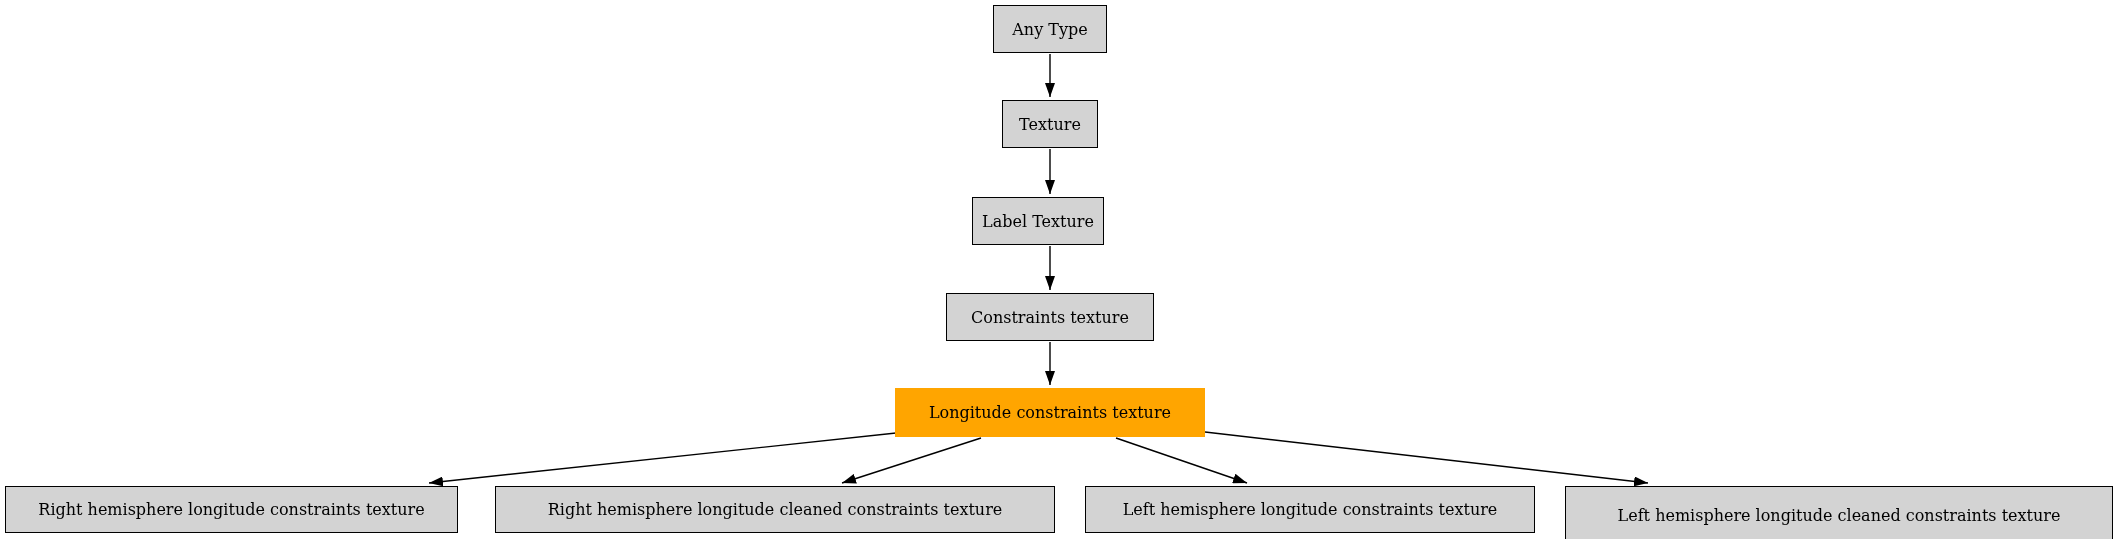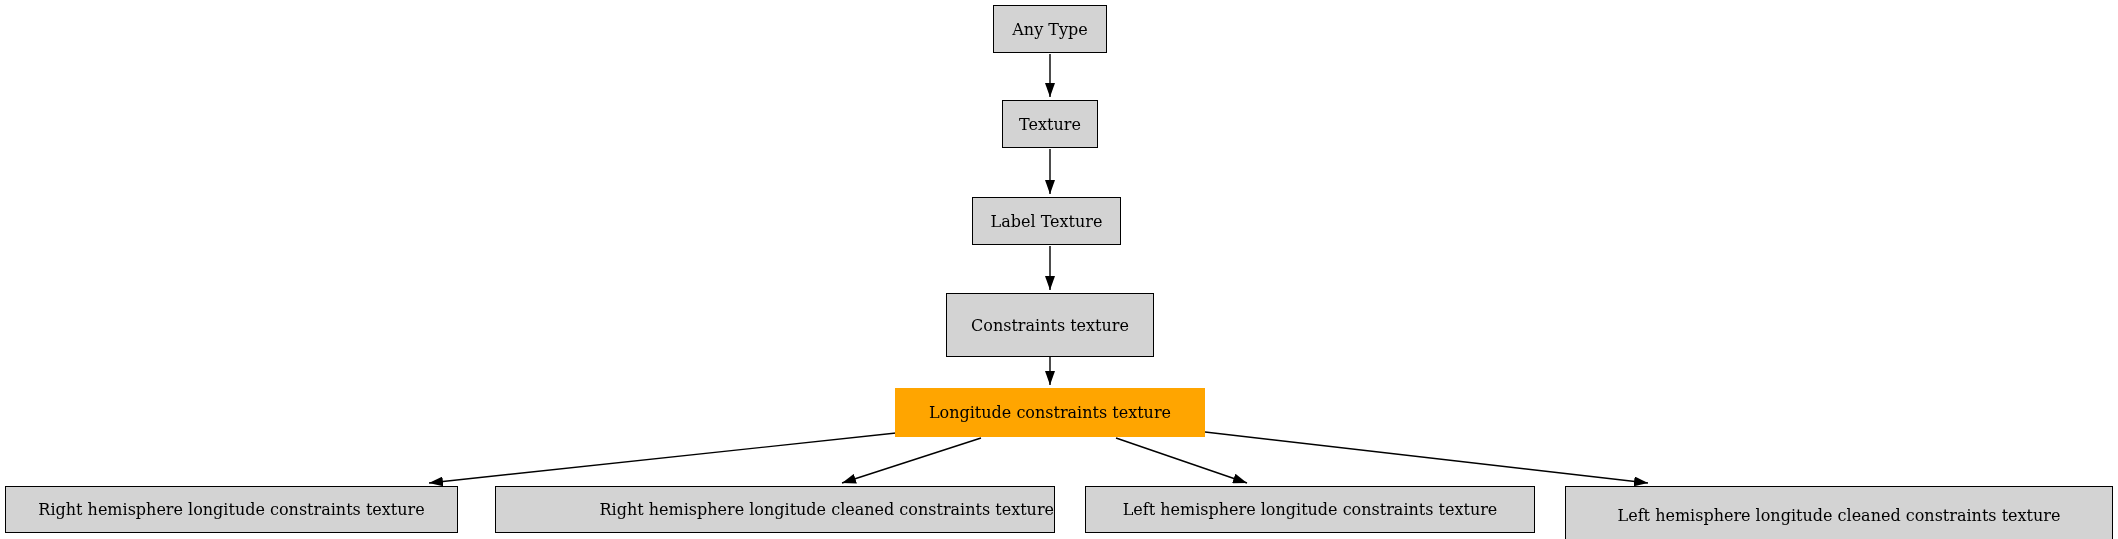--- a/index.html
+++ b/index.html
@@ -67,37 +67,37 @@
   </svg>
 
   <div class="node" style="left:993px;  top:5px;   width:114px; height:48px;">
     <span>Any Type</span>
   </div>
 
   <div class="node" style="left:1002px; top:100px; width:96px;  height:48px;align-items:center;">
     <span>Texture</span>
   </div>
 
-  <div class="node" style="left:972px;  top:197px; width:149px; height:48px;">
+  <div class="node" style="left:972px;  top:197px; width:132px; height:48px;">
     <span>Label Texture</span>
   </div>
 
-  <div class="node" style="left:946px;  top:293px; width:208px; height:64px;">
+  <div class="node" style="left:946px;  top:293px; width:208px; height:48px;">
     <span>Constraints texture</span>
   </div>
 
   <div class="node highlight" style="left:895px;  top:388px; width:310px; height:49px;">
     <span>Longitude constraints texture</span>
   </div>
 
   <div class="node" style="left:5px;    top:486px; width:453px; height:47px;">
     <span>Right hemisphere longitude constraints texture</span>
   </div>
 
-  <div class="node" style="left:495px;  top:486px; width:560px; height:47px;justify-content:flex-end;">
+  <div class="node" style="left:495px;  top:486px; width:560px; height:47px;">
     <span>Right hemisphere longitude cleaned constraints texture</span>
   </div>
 
   <div class="node" style="left:1085px; top:486px; width:450px; height:47px;">
     <span>Left hemisphere longitude constraints texture</span>
   </div>
 
   <div class="node" style="left:1565px; top:486px; width:548px; height:58px;">
     <span>Left hemisphere longitude cleaned constraints texture</span>
   </div>

